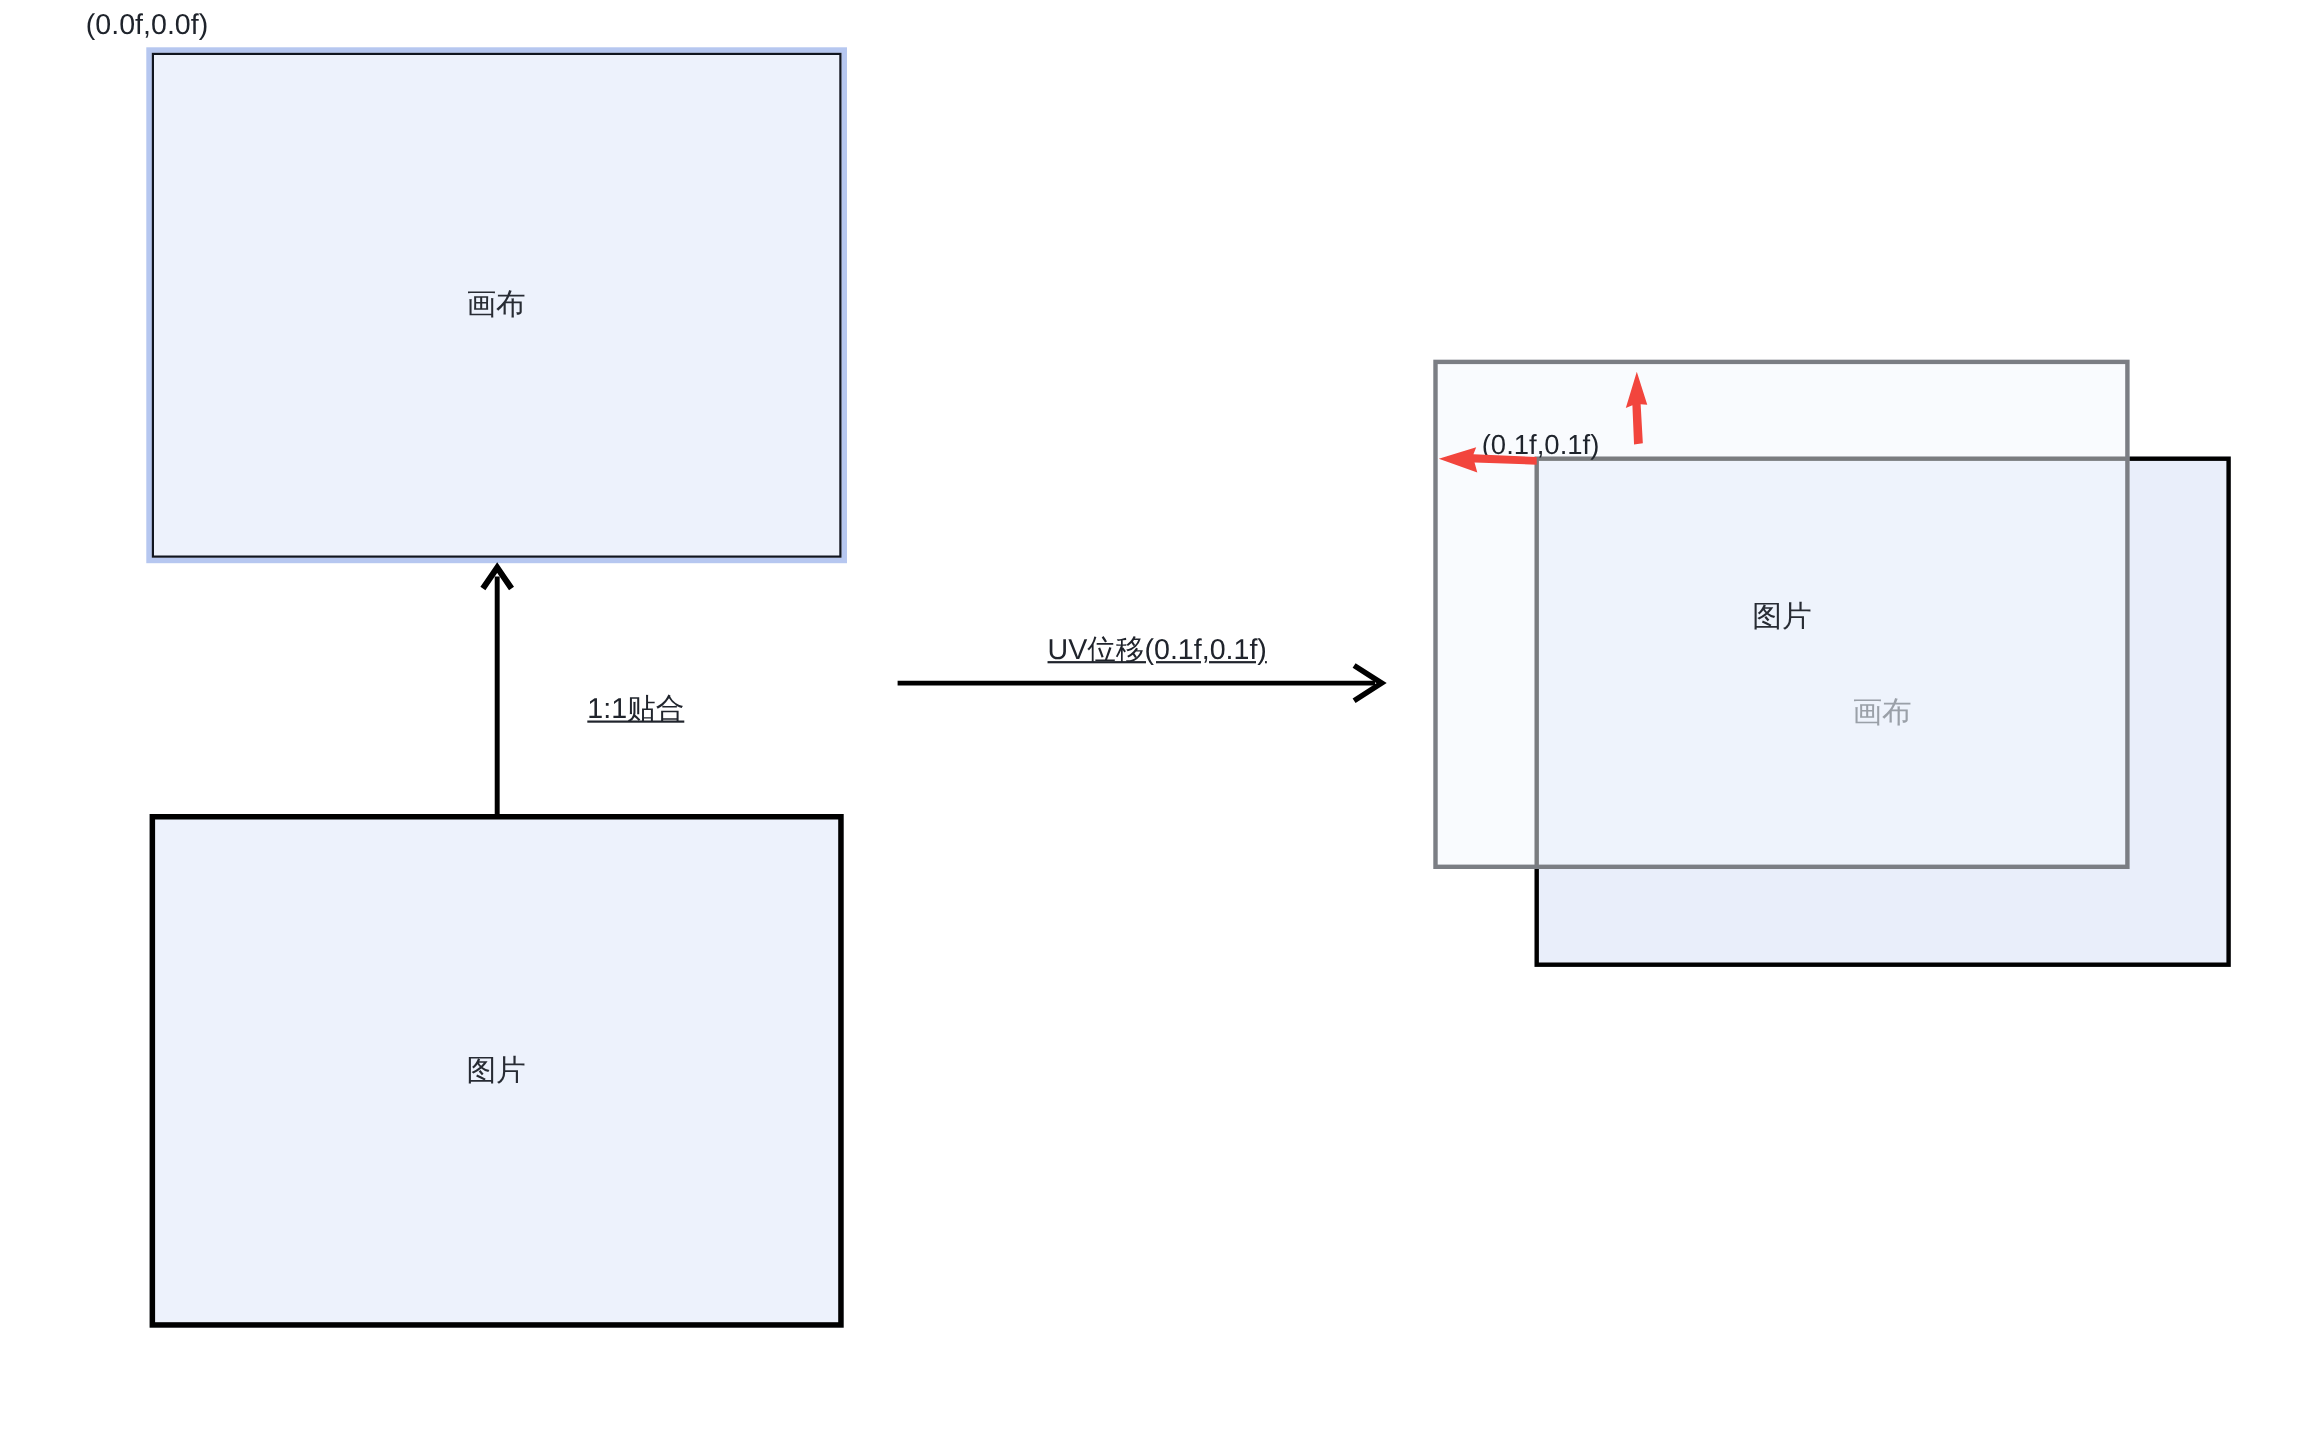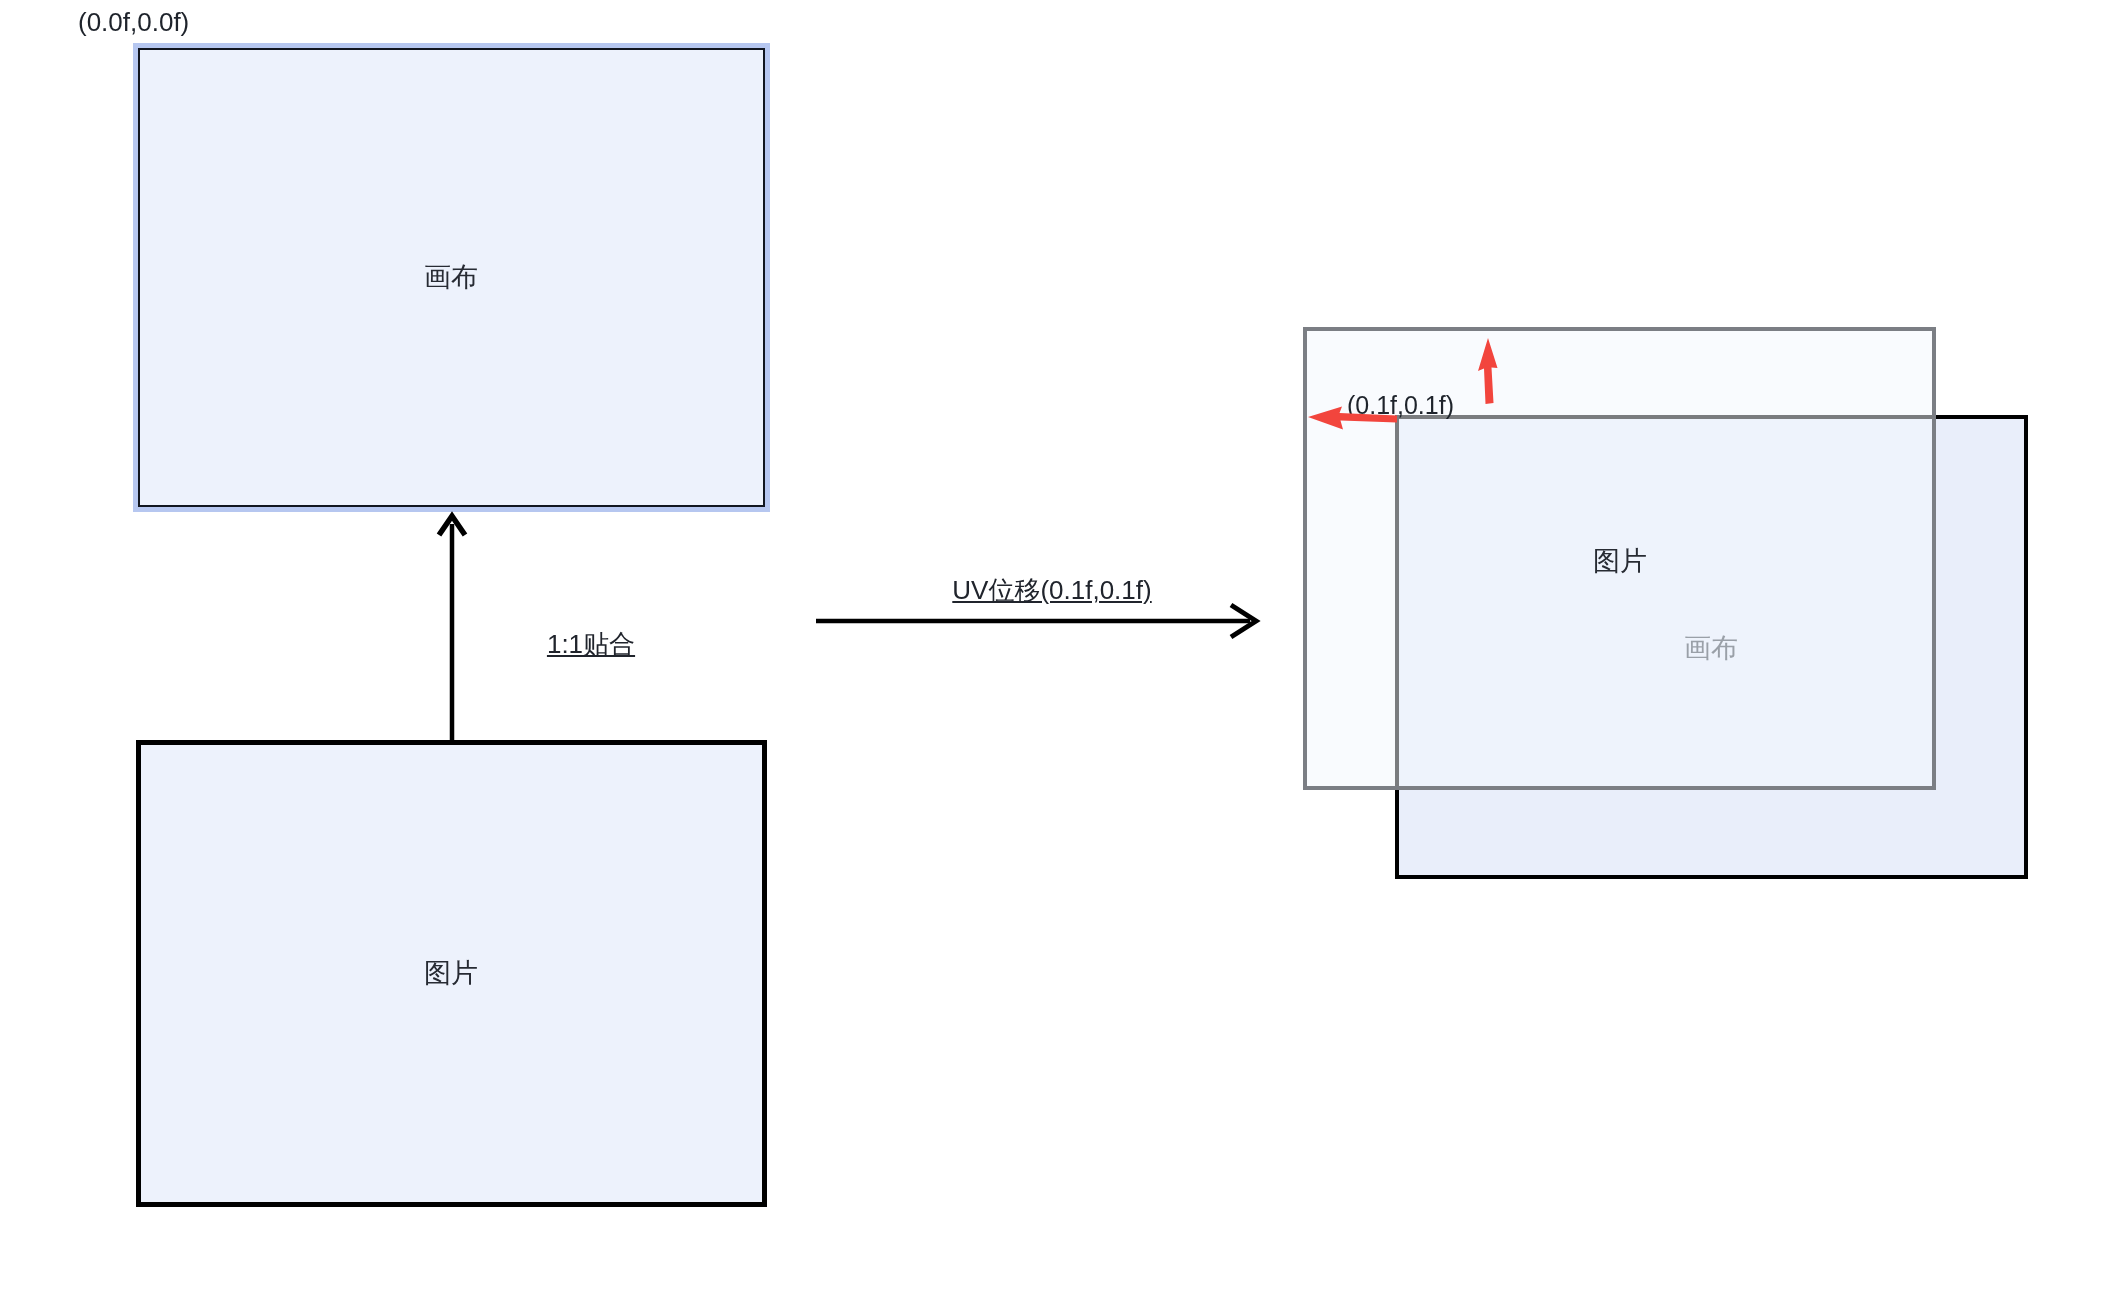--- a/index.html
+++ b/index.html
@@ -87,21 +87,21 @@
 <div class="stage">
 
   <div class="abs coord-label" style="left:78px; top:8px;">(0.0f,0.0f)</div>
 
   <div class="abs canvas-left"></div>
   <div class="shape-label" style="left:451px; top:277px;">画布</div>
 
   <div class="abs image-left"></div>
   <div class="shape-label" style="left:451px; top:973px;">图片</div>
 
-  <div class="arrow-label" style="left:591px; top:644px;">1:1贴合</div>
+  <div class="arrow-label" style="left:578px; top:644px;">1:1贴合</div>
 
   <div class="arrow-label" style="left:1052px; top:590px;">UV位移(0.1f,0.1f)</div>
 
   <div class="abs image-right"></div>
   <div class="abs canvas-right"></div>
 
   <div class="shape-label" style="left:1620px; top:561px;">图片</div>
   <div class="shape-label gray" style="left:1711px; top:648px;">画布</div>
 
   <div class="abs coord-label" style="left:1347px; top:391px; font-size:25px;">(0.1f,0.1f)</div>

